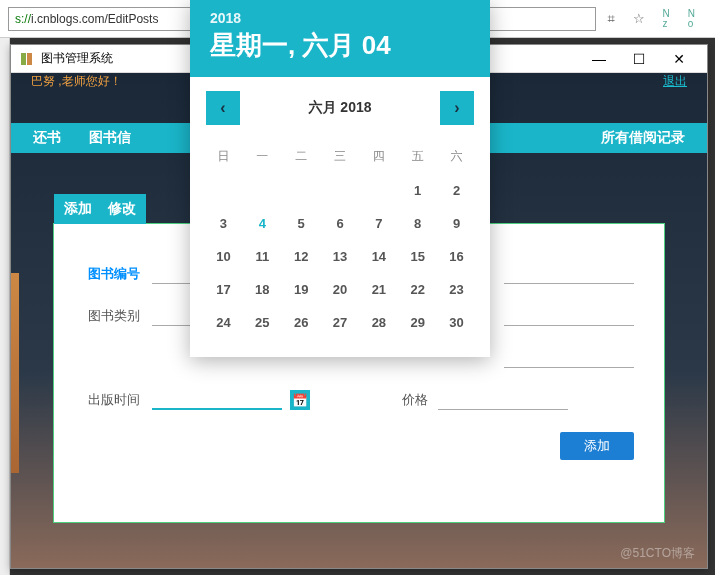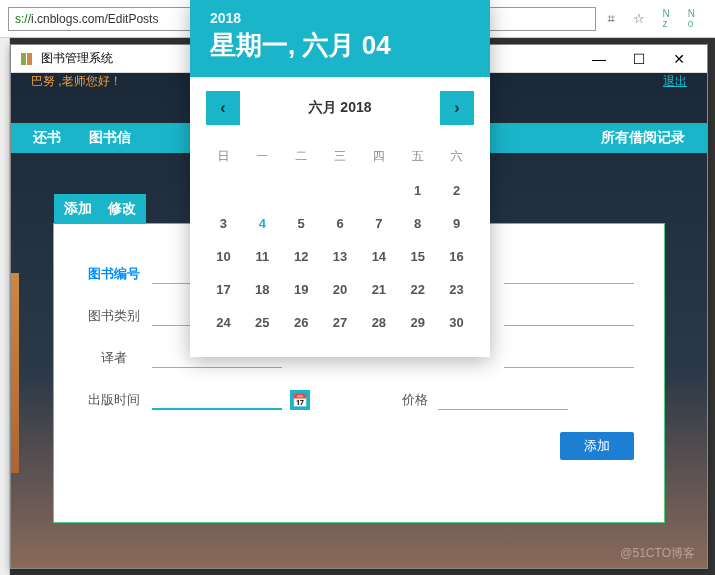--- a/index.html
+++ b/index.html
@@ -131,24 +131,20 @@
         <div class="form-row">
           <div class="form-group">
             <span class="form-label">图书类别</span>
             <input class="form-input" style="">
           </div>
           <div class="form-group" style="margin-left:auto">
             <input class="form-input" style="">
           </div>
         </div>
         <div class="form-row">
-          <div class="form-group">
-            <span class="form-label">译者</span>
-            <input class="form-input" style="">
-          </div>
           <div class="form-group" style="margin-left:auto">
             <input class="form-input" style="">
           </div>
         </div>
         <div class="form-row">
           <div class="form-group">
             <span class="form-label">出版时间</span>
             <input class="form-input active" style="">
             <span class="date-icon">📅</span>
           </div>

